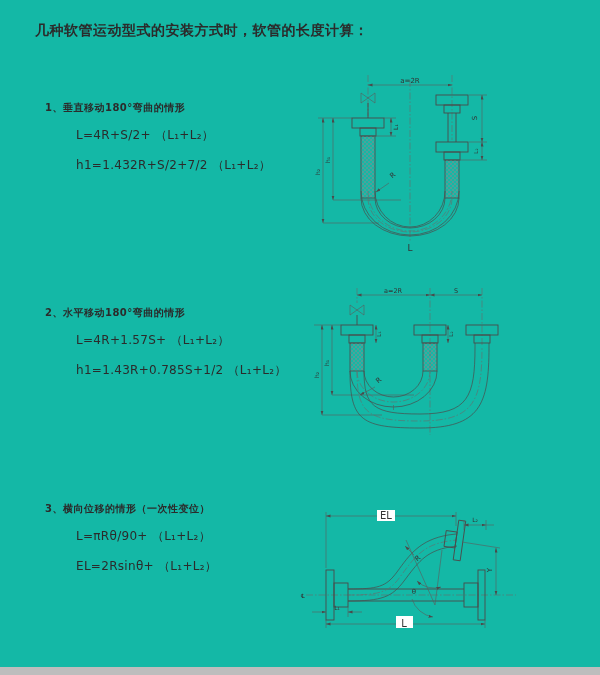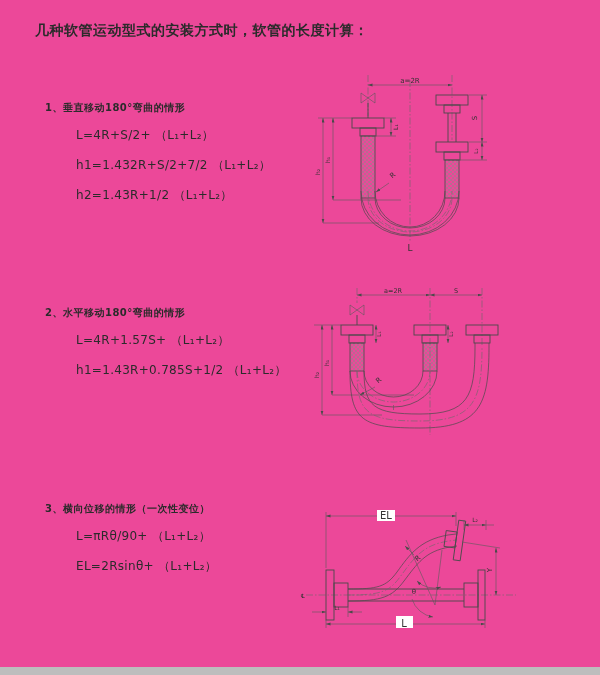--- a/index.html
+++ b/index.html
@@ -1,18 +1,18 @@
 <!DOCTYPE html>
 <html><head>
 <meta charset="utf-8">
 <style>
   * { margin:0; padding:0; box-sizing:border-box; }
   html,body { background:#ffffff; }
   .page {
-    position:relative; width:600px; height:675px; background:#ec4899;
+    position:relative; width:600px; height:675px; background:#14b8a6;
     font-family:"DejaVu Sans", sans-serif; color:#2b2b2b; overflow:hidden;
   }
   .title {
     position:absolute; left:35px; top:22px;
     font-size:14px; font-weight:bold; letter-spacing:0.5px;
   }
   .section { position:absolute; left:45px; }
   .section .heading { font-size:10px; font-weight:bold; letter-spacing:0.5px; margin:0 0 12px 0; }
   .section .formula { font-size:12px; letter-spacing:0.3px; margin:0 0 13px 31px; }
   .sec1 { top:101px; }
@@ -37,21 +37,20 @@
 <body>
 
 <div class="page">
 
   <div class="title">几种软管运动型式的安装方式时，软管的长度计算：</div>
 
   <div class="section sec1">
     <div class="heading">1、垂直移动180°弯曲的情形</div>
     <div class="formula">L=4R+S/2+ （L₁+L₂）</div>
     <div class="formula">h1=1.432R+S/2+7/2 （L₁+L₂）</div>
-    <div class="formula">h2=1.43R+1/2 （L₁+L₂）</div>
   </div>
 
   <div class="section sec2">
     <div class="heading">2、水平移动180°弯曲的情形</div>
     <div class="formula">L=4R+1.57S+ （L₁+L₂）</div>
     <div class="formula">h1=1.43R+0.785S+1/2 （L₁+L₂）</div>
   </div>
 
   <div class="section sec3">
     <div class="heading">3、横向位移的情形（一次性变位）</div>

